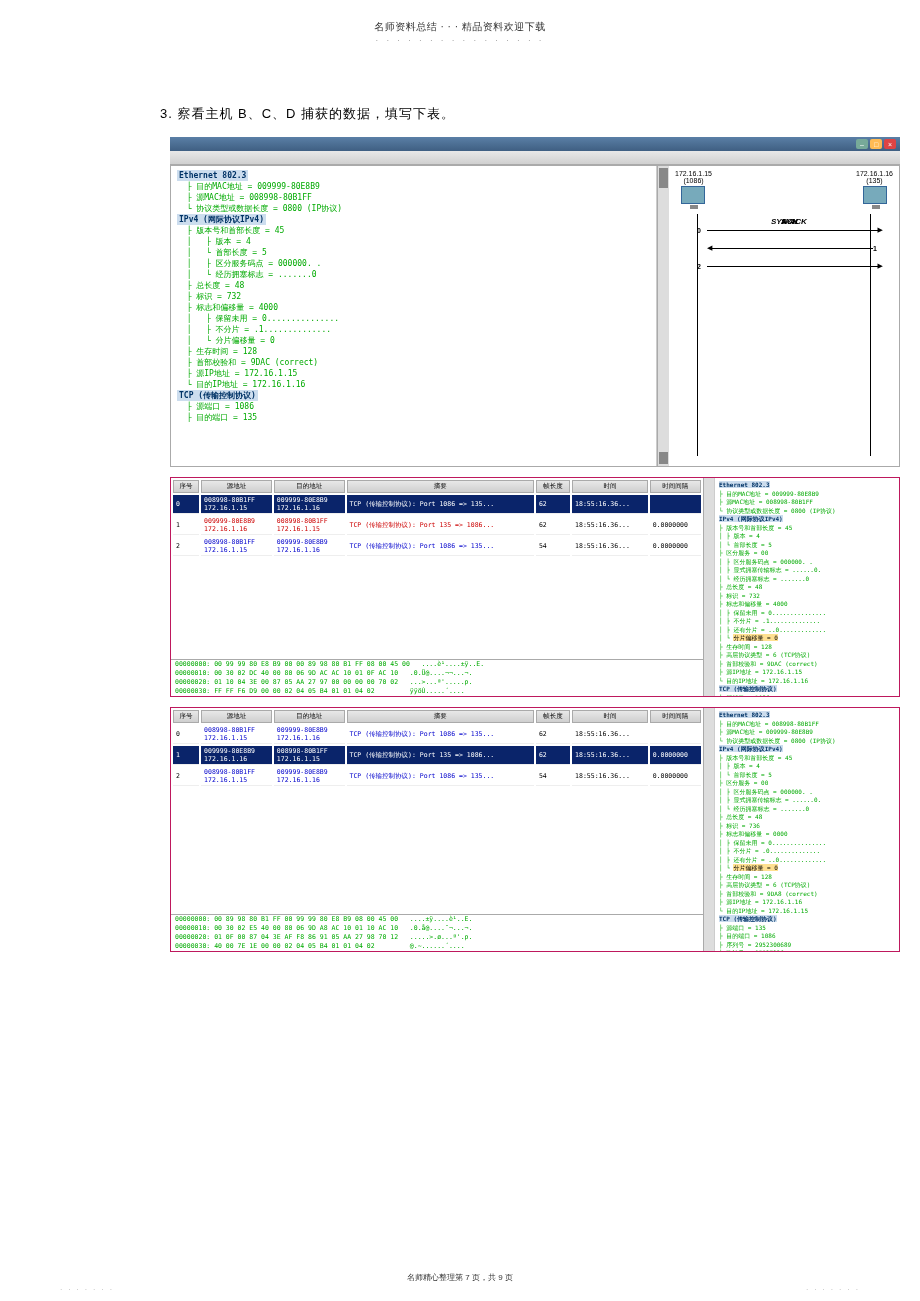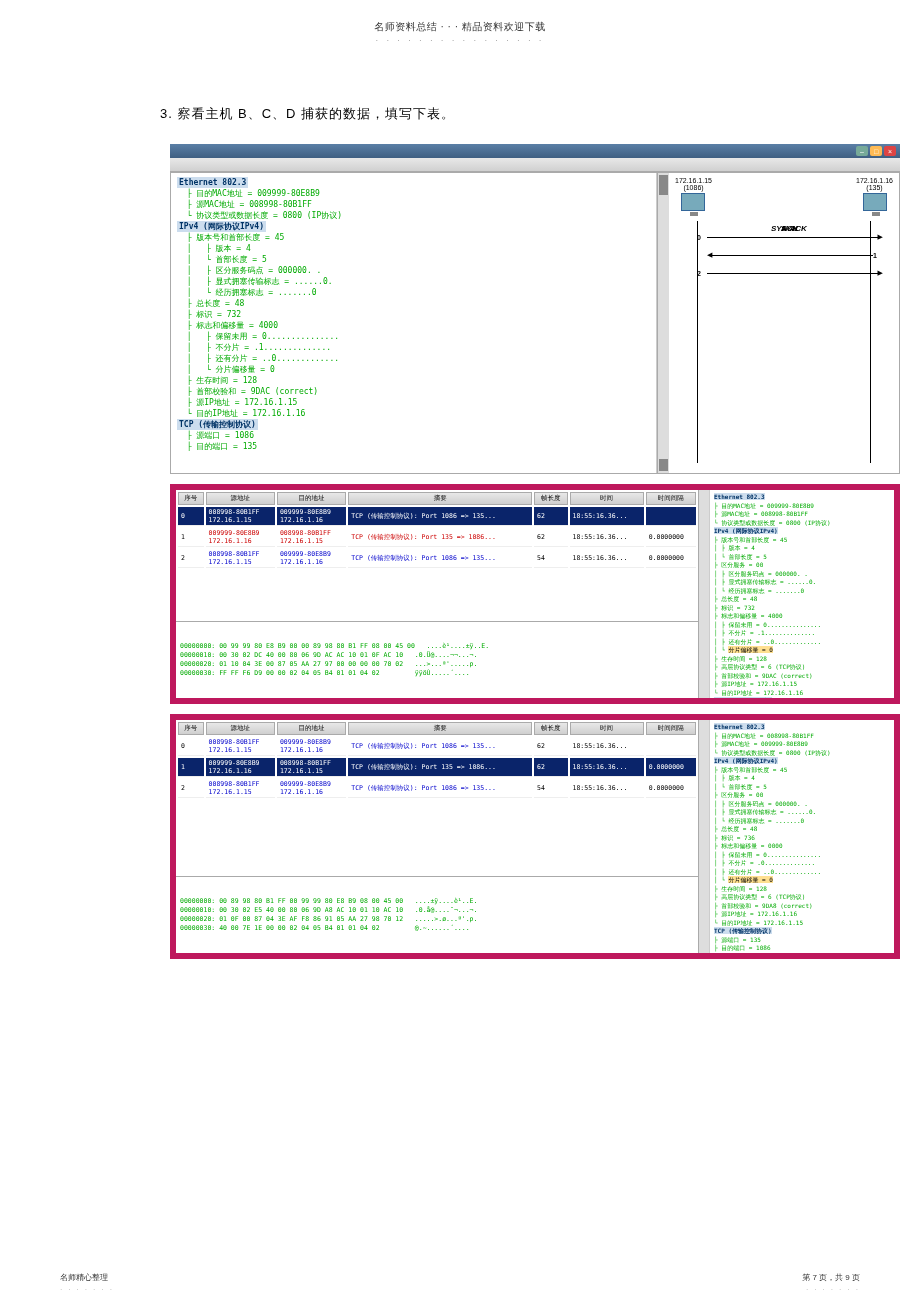--- a/index.html
+++ b/index.html
@@ -1,20 +1,20 @@
 <!DOCTYPE html>
 <html><head>
 <meta charset="utf-8">
 <style>
   * { box-sizing: border-box; margin: 0; padding: 0; }
   html, body { width: 920px; height: 1301px; font-family: "Microsoft YaHei", Arial, sans-serif; background: #fff; color: #000; }
   .page { width: 920px; height: 1301px; position: relative; padding: 20px 60px 30px 60px; }
   .header { text-align: center; font-size: 10px; letter-spacing: 0.5px; color: #333; }
   .header-sub { text-align: center; font-size: 8px; color: #999; letter-spacing: 3px; margin-top: 2px; }
-  .question { font-size: 13px; margin: 60px 0 21px 100px; letter-spacing: 1px; }
+  .question { font-size: 13px; margin: 60px 0 14px 100px; letter-spacing: 1px; }
   .panel-area { width: 730px; margin: 0 0 10px 110px; }
   .win-titlebar { height: 14px; background: linear-gradient(#5a7fa6,#3f5f82); display: flex; justify-content: flex-end; align-items: center; padding-right: 4px; gap: 2px; }
   .win-btn { width: 12px; height: 10px; border-radius: 2px; font-size: 7px; display:flex;align-items:center;justify-content:center;color:#fff; }
   .win-min { background:#7a9; } .win-max { background:#fb5; } .win-close { background:#d44; }
   .toolbar { height: 14px; background: linear-gradient(#e8e8e8,#d0d0d0); border-bottom:1px solid #aaa; }
   .body1 { display:flex; background:#f4f4f4; border:1px solid #aaa; }
   .tree-pane { flex: 1; background:#fff; font-family: "SimSun", monospace; font-size: 8px; line-height: 11px; color:#0a0; padding: 4px 6px; height: 300px; overflow:hidden; border-right:1px solid #ccc; }
   .tree-pane .hdr { color:#036; background:#cde; font-weight:bold; padding:0 2px; display:inline-block; }
   .tree-pane .lbl { color:#0a0; }
   .diag-pane { width: 230px; background:#fff; position:relative; }
@@ -25,35 +25,35 @@
   .host-icon:after{content:"";position:absolute;left:8px;top:18px;width:8px;height:4px;background:#888;}
   .arrow-area { position:absolute; left:42px; right:30px; top:60px; }
   .step { display:flex; align-items:center; font-size:7px; margin-bottom:10px; }
   .step .num { width:10px; font-weight:bold; }
   .step .line { flex:1; height:1px; background:#000; position:relative; }
   .step .line:after { content:""; position:absolute; width:0;height:0; }
   .step .label { position:absolute; font-style:italic; font-weight:bold; font-size:8px; }
   .scroll { width:12px; background:#ddd; border-left:1px solid #aaa; position:relative; }
   .scroll .thumb { position:absolute; left:1px; right:1px; background:#888; }
 
-  .capture { width: 730px; margin: 0 0 10px 110px; border:6px solid #be185d; display:flex; background:#fff; }
+  .capture { width: 730px; margin: 0 0 10px 110px; border:1px solid #be185d; display:flex; background:#fff; }
   .cap-left { flex:1; display:flex; flex-direction:column; }
   .pkt-table { font-size:6.5px; font-family:"SimSun",monospace; }
   .pkt-table th { background: linear-gradient(#e8e8e8,#cfcfcf); border:1px solid #aaa; padding:1px 3px; font-weight:normal; }
   .pkt-table td { padding:1px 3px; border-bottom:1px solid #eee; }
   .pkt-row-sel td { background:#0a246a; color:#fff; }
   .pkt-row td.blue { color:#00c; }
   .pkt-row td.red { color:#c00; }
   .blank-fill { flex:1; background:#fff; }
-  .hex { font-family: monospace; font-size:6.5px; background:#fff; color:#0a0; padding:20px 4px; border-top:1px solid #aaa; white-space:pre; line-height:9px; }
+  .hex { font-family: monospace; font-size:6.5px; background:#fff; color:#0a0; padding:0 4px; border-top:1px solid #aaa; white-space:pre; line-height:9px; }
   .cap-right { width:185px; background:#fff; font-family:"SimSun",monospace; font-size:6px; line-height:8.5px; color:#0a0; padding:3px 4px; border-left:1px solid #ccc; overflow:hidden; }
   .cap-right .hdr { color:#036; background:#cde; font-weight:bold; }
   .cap-right .sel { background:#ffe090; color:#000; }
 
-  .footer { position:absolute; bottom:18px; left:60px; right:60px; display:flex; justify-content:space-between; font-size:8px; color:#333; }
+  .footer { position:absolute; bottom:18px; left:60px; right:60px; display:flex; justify-content:center; font-size:8px; color:#333; }
   .footer-sub { position:absolute; bottom:8px; left:60px; right:60px; display:flex; justify-content:space-between; font-size:7px; color:#bbb; letter-spacing:2px; }
 
   .tree-line { white-space: pre; }
   .cap-scroll { width:11px; background:#ddd; border-left:1px solid #aaa; position:relative; }
 </style>
 </head>
 <body>
 
 <div class="page">
 
@@ -73,28 +73,26 @@
       <div class="tree-pane">
 <div class="tree-line"><span class="hdr">Ethernet 802.3</span></div>
 <div class="tree-line lbl">  ├ <span>目的MAC地址 = 009999-80E8B9</span></div>
 <div class="tree-line lbl">  ├ <span>源MAC地址 = 008998-80B1FF</span></div>
 <div class="tree-line lbl">  └ <span>协议类型或数据长度 = 0800 (IP协议)</span></div>
 <div class="tree-line"><span class="hdr">IPv4 (网际协议IPv4)</span></div>
 <div class="tree-line lbl">  ├ <span>版本号和首部长度 = 45</span></div>
 <div class="tree-line lbl">  │   ├ <span>版本 = 4</span></div>
 <div class="tree-line lbl">  │   └ <span>首部长度 = 5</span></div>
 <div class="tree-line lbl">  │   ├ <span>区分服务码点 = 000000. .</span></div>
-<div class="tree-line lbl">  │   ├ <span>显式拥塞传输标志 = ......0.</span></div>
 <div class="tree-line lbl">  │   └ <span>经历拥塞标志 = .......0</span></div>
 <div class="tree-line lbl">  ├ <span>总长度 = 48</span></div>
 <div class="tree-line lbl">  ├ <span>标识 = 732</span></div>
 <div class="tree-line lbl">  ├ <span>标志和偏移量 = 4000</span></div>
 <div class="tree-line lbl">  │   ├ <span>保留未用 = 0...............</span></div>
 <div class="tree-line lbl">  │   ├ <span>不分片 = .1..............</span></div>
-<div class="tree-line lbl">  │   ├ <span>还有分片 = ..0.............</span></div>
 <div class="tree-line lbl">  │   └ <span>分片偏移量 = 0</span></div>
 <div class="tree-line lbl">  ├ <span>生存时间 = 128</span></div>
 <div class="tree-line lbl">  ├ <span>首部校验和 = 9DAC (correct)</span></div>
 <div class="tree-line lbl">  ├ <span>源IP地址 = 172.16.1.15</span></div>
 <div class="tree-line lbl">  └ <span>目的IP地址 = 172.16.1.16</span></div>
 <div class="tree-line"><span class="hdr">TCP (传输控制协议)</span></div>
 <div class="tree-line lbl">  ├ <span>源端口 = 1086</span></div>
 <div class="tree-line lbl">  ├ <span>目的端口 = 135</span></div>
 
       </div>

